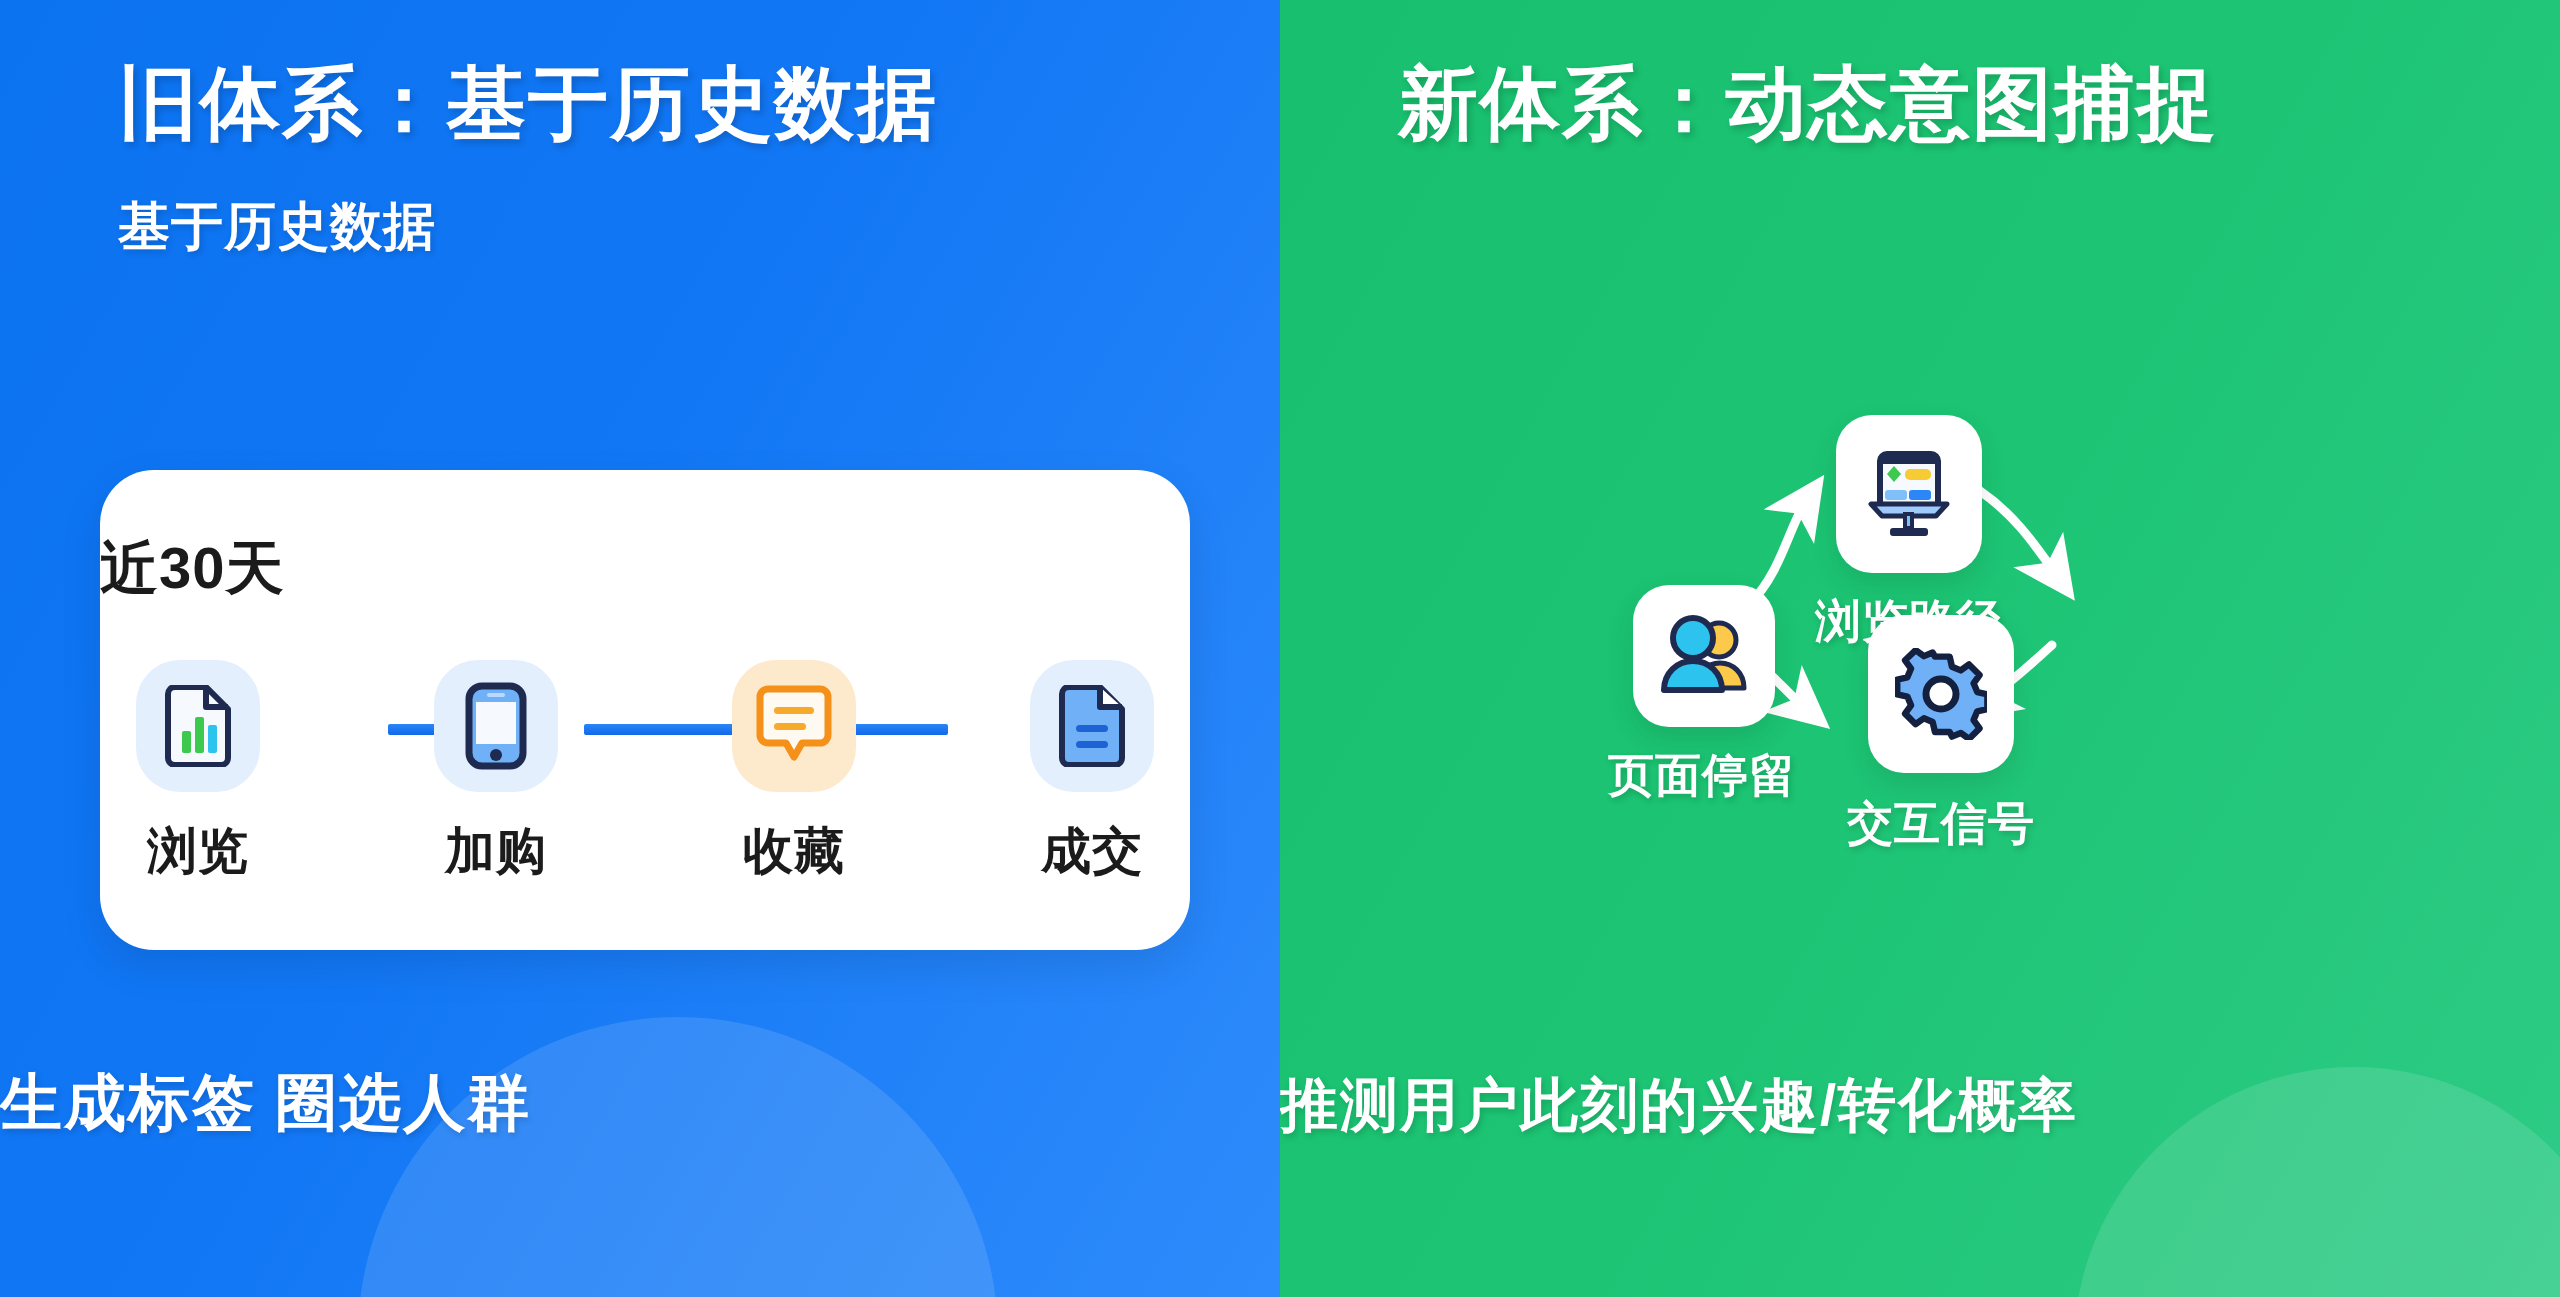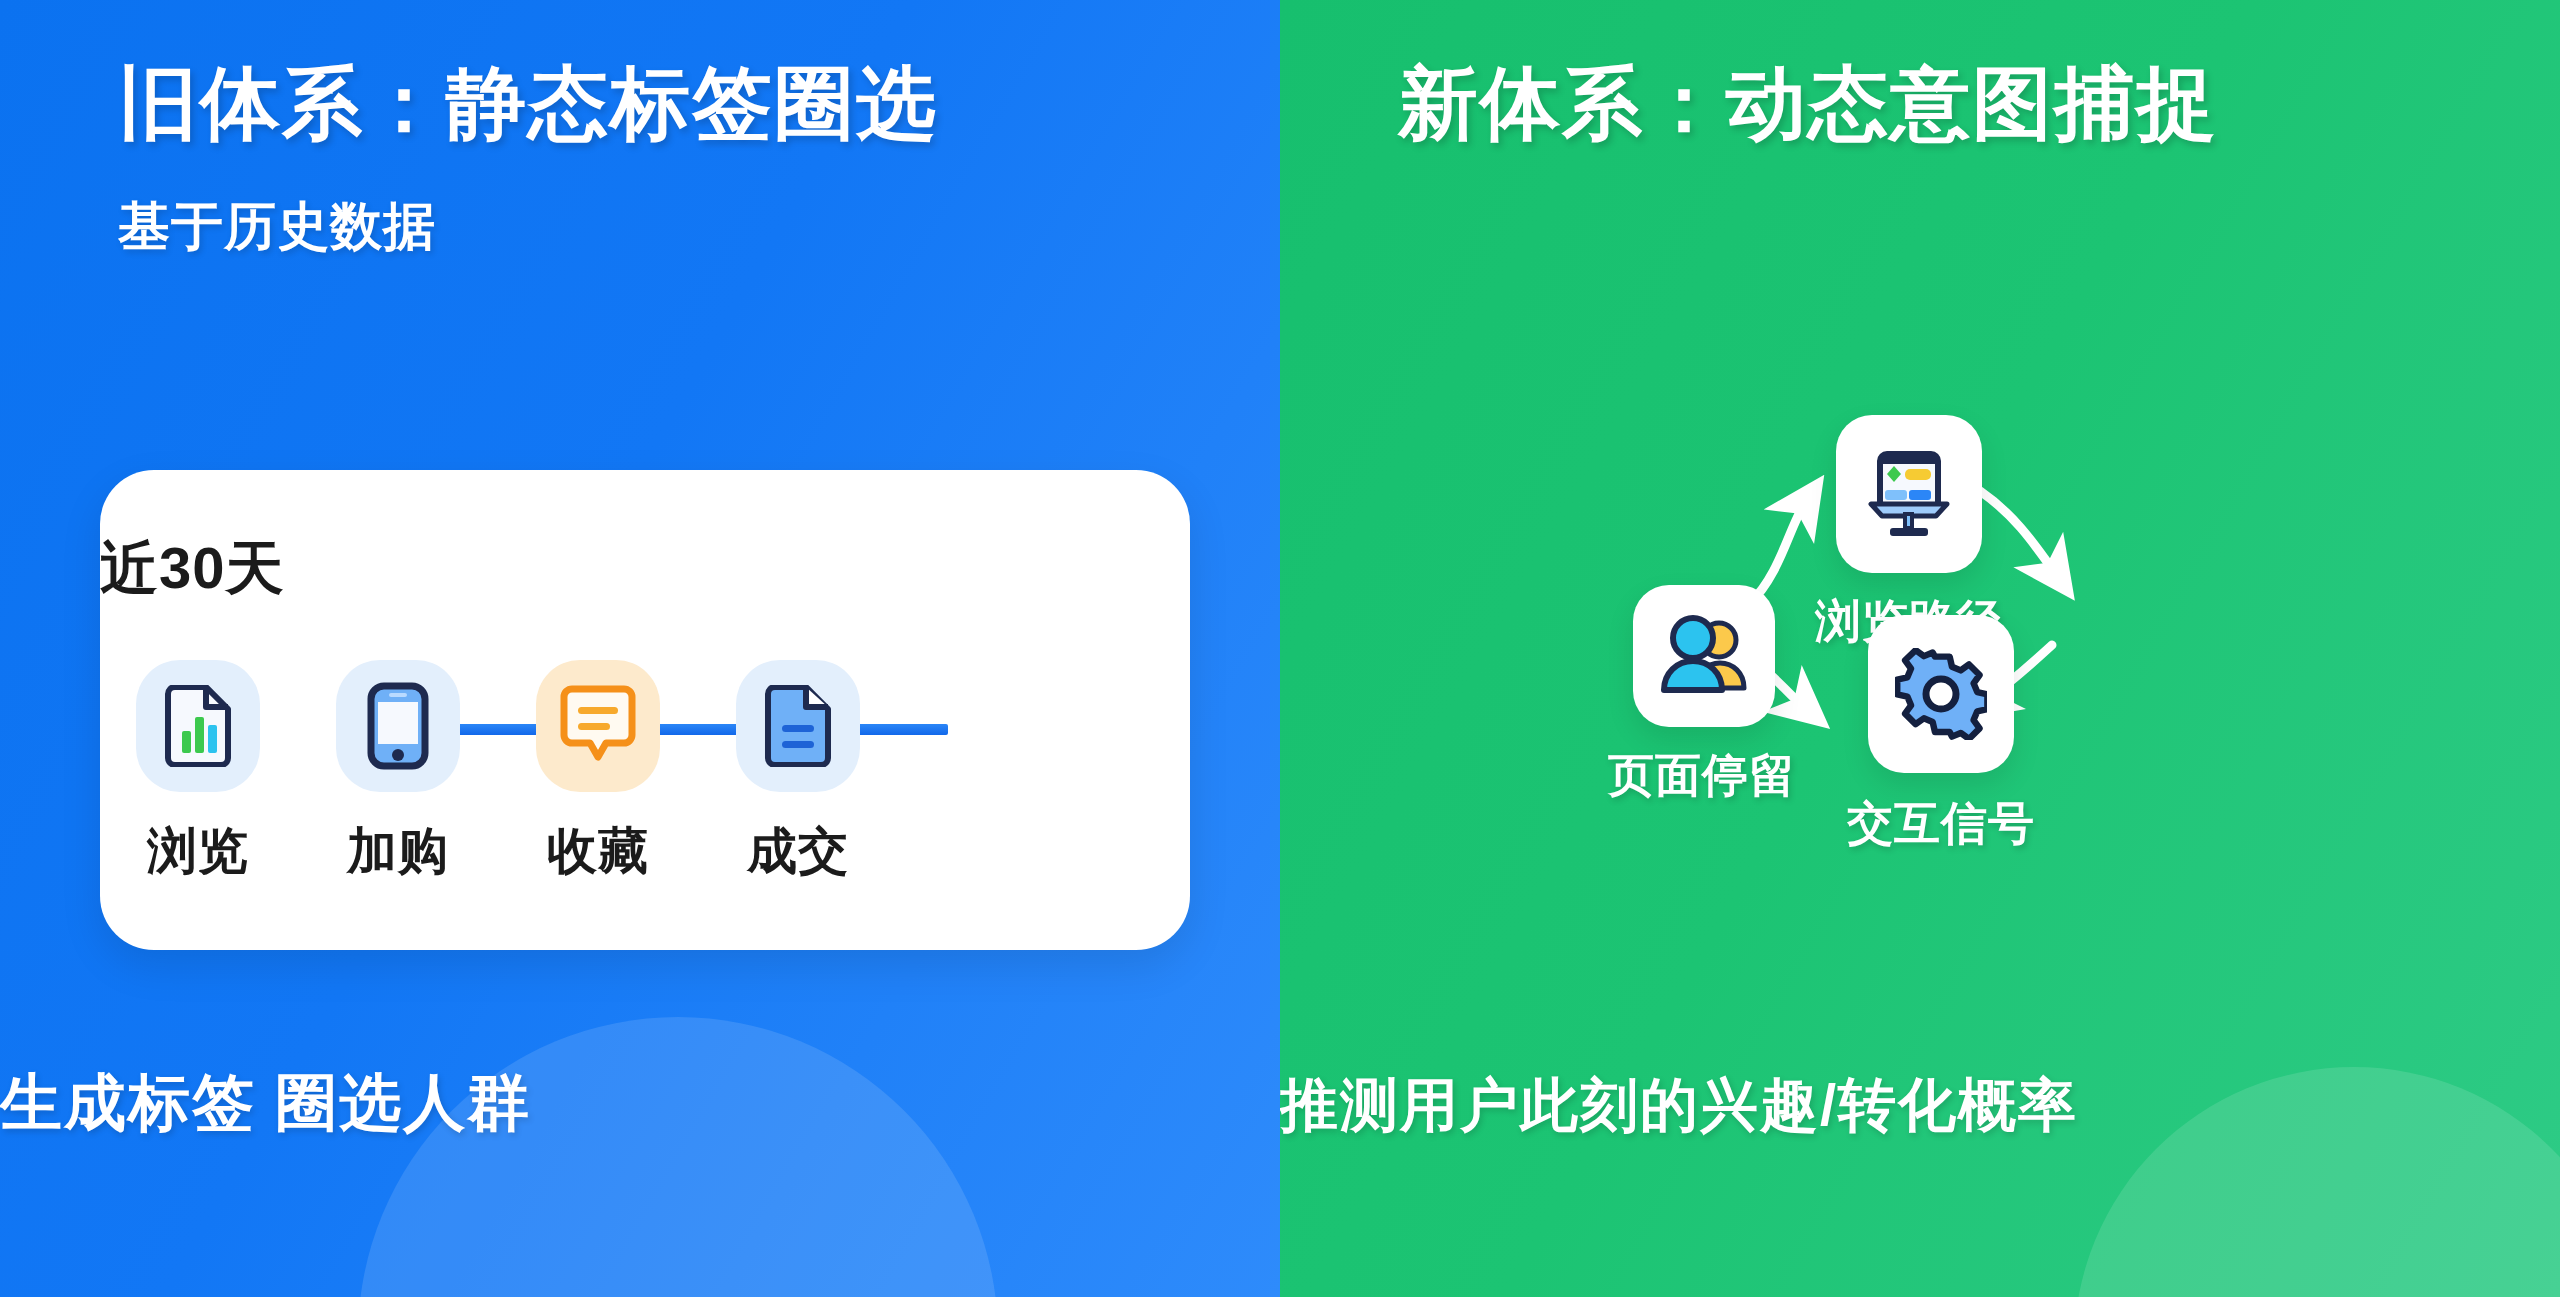--- a/index.html
+++ b/index.html
@@ -83,21 +83,21 @@
   .funnel-period {
     margin-top: 60px;
     font-size: 58px;
     font-weight: 700;
     color: #1b1b1b;
     letter-spacing: 1px;
   }
   .funnel-row {
     position: relative;
     display: flex;
-    justify-content: flex-start;
+    justify-content: space-between;
     align-items: flex-start;
     gap: 4px;
     margin-top: 52px;
   }
   .funnel-step {
     width: 196px;
     display: flex;
     flex-direction: column;
     align-items: center;
     position: relative;
@@ -196,21 +196,21 @@
 </style>
 </head>
 <body>
 
 <div class="stage">
 
   <section class="panel panel-left">
     <div class="bottom-arc"></div>
 
     <div class="panel-inner">
-      <h1 class="title">旧体系：静态标签圈选</h1>
+      <h1 class="title">旧体系：基于历史数据</h1>
       <h2 class="subtitle">基于历史数据</h2>
     </div>
 
     <div class="funnel-card">
       <div class="funnel-period">近30天</div>
 
       <div class="funnel-row">
         <div class="connector c1"></div>
         <div class="connector c2"></div>
         <div class="connector c3"></div>

